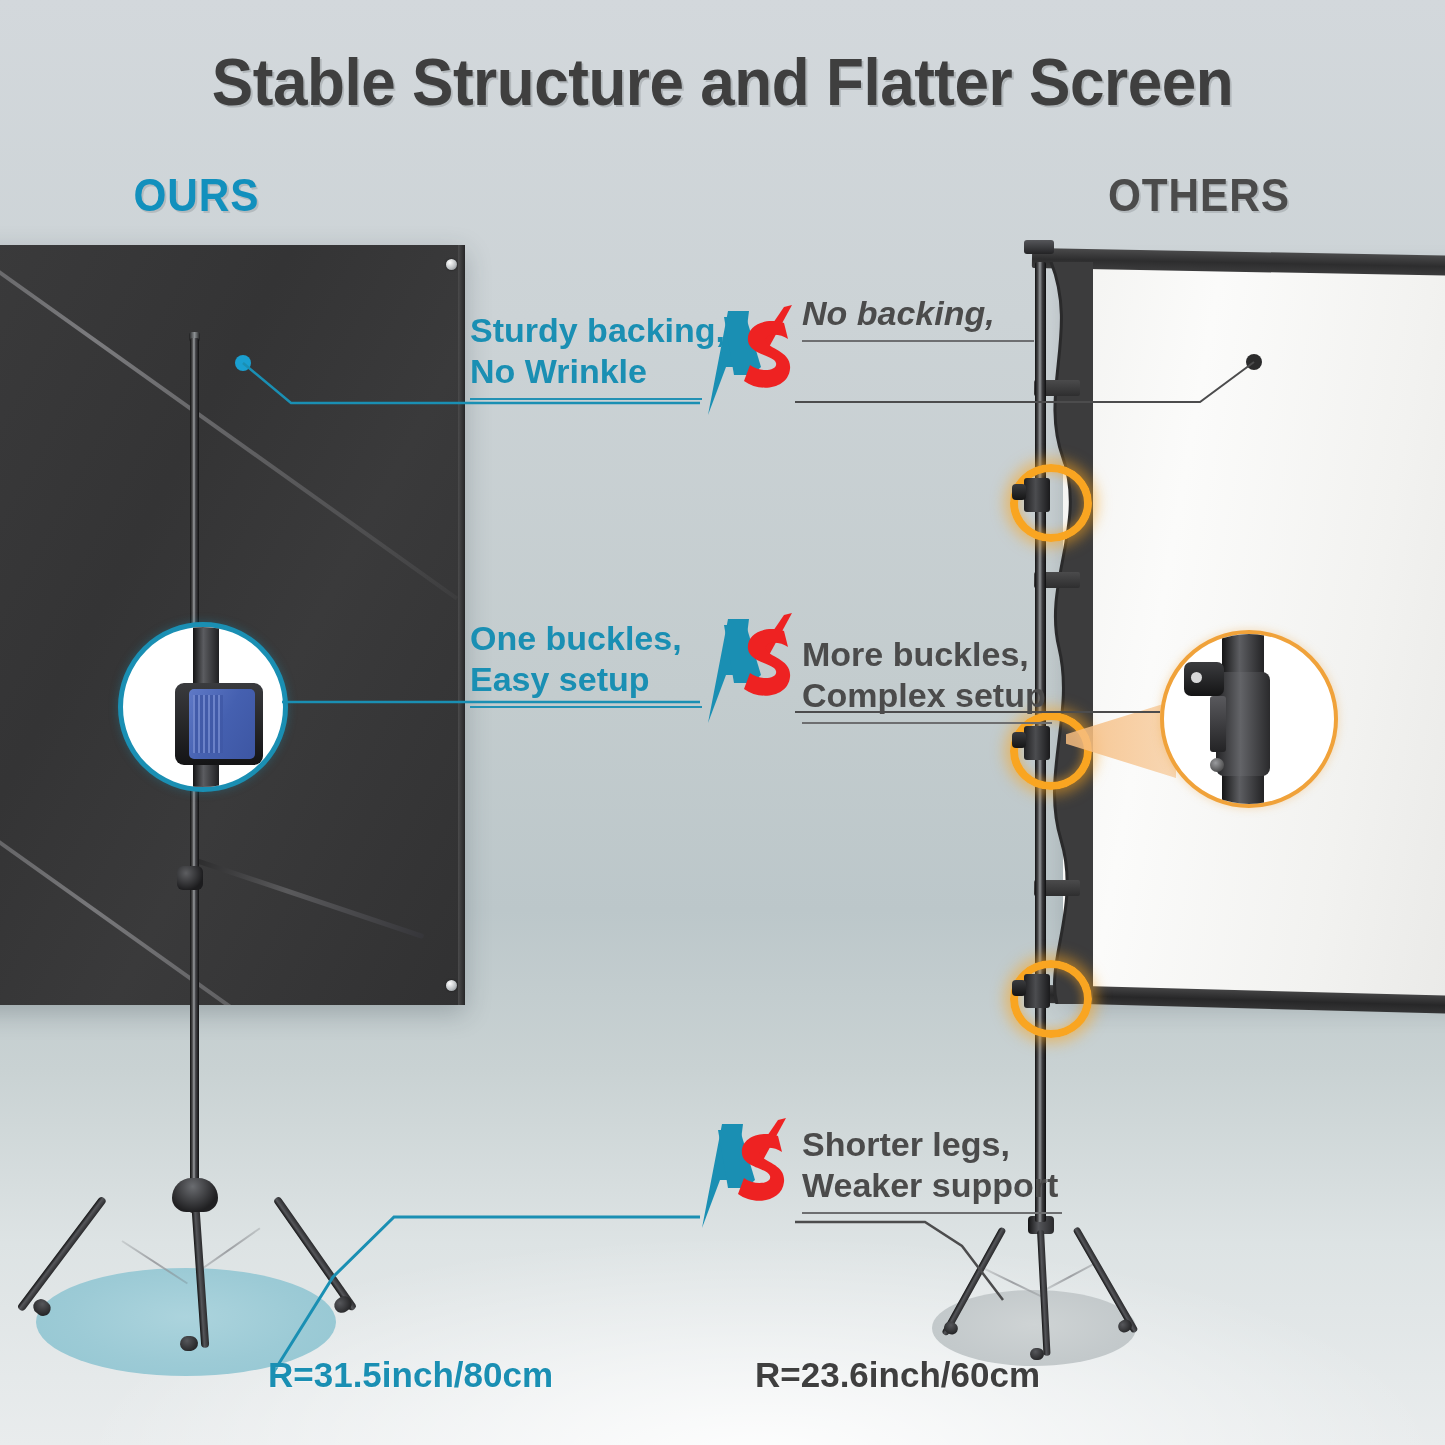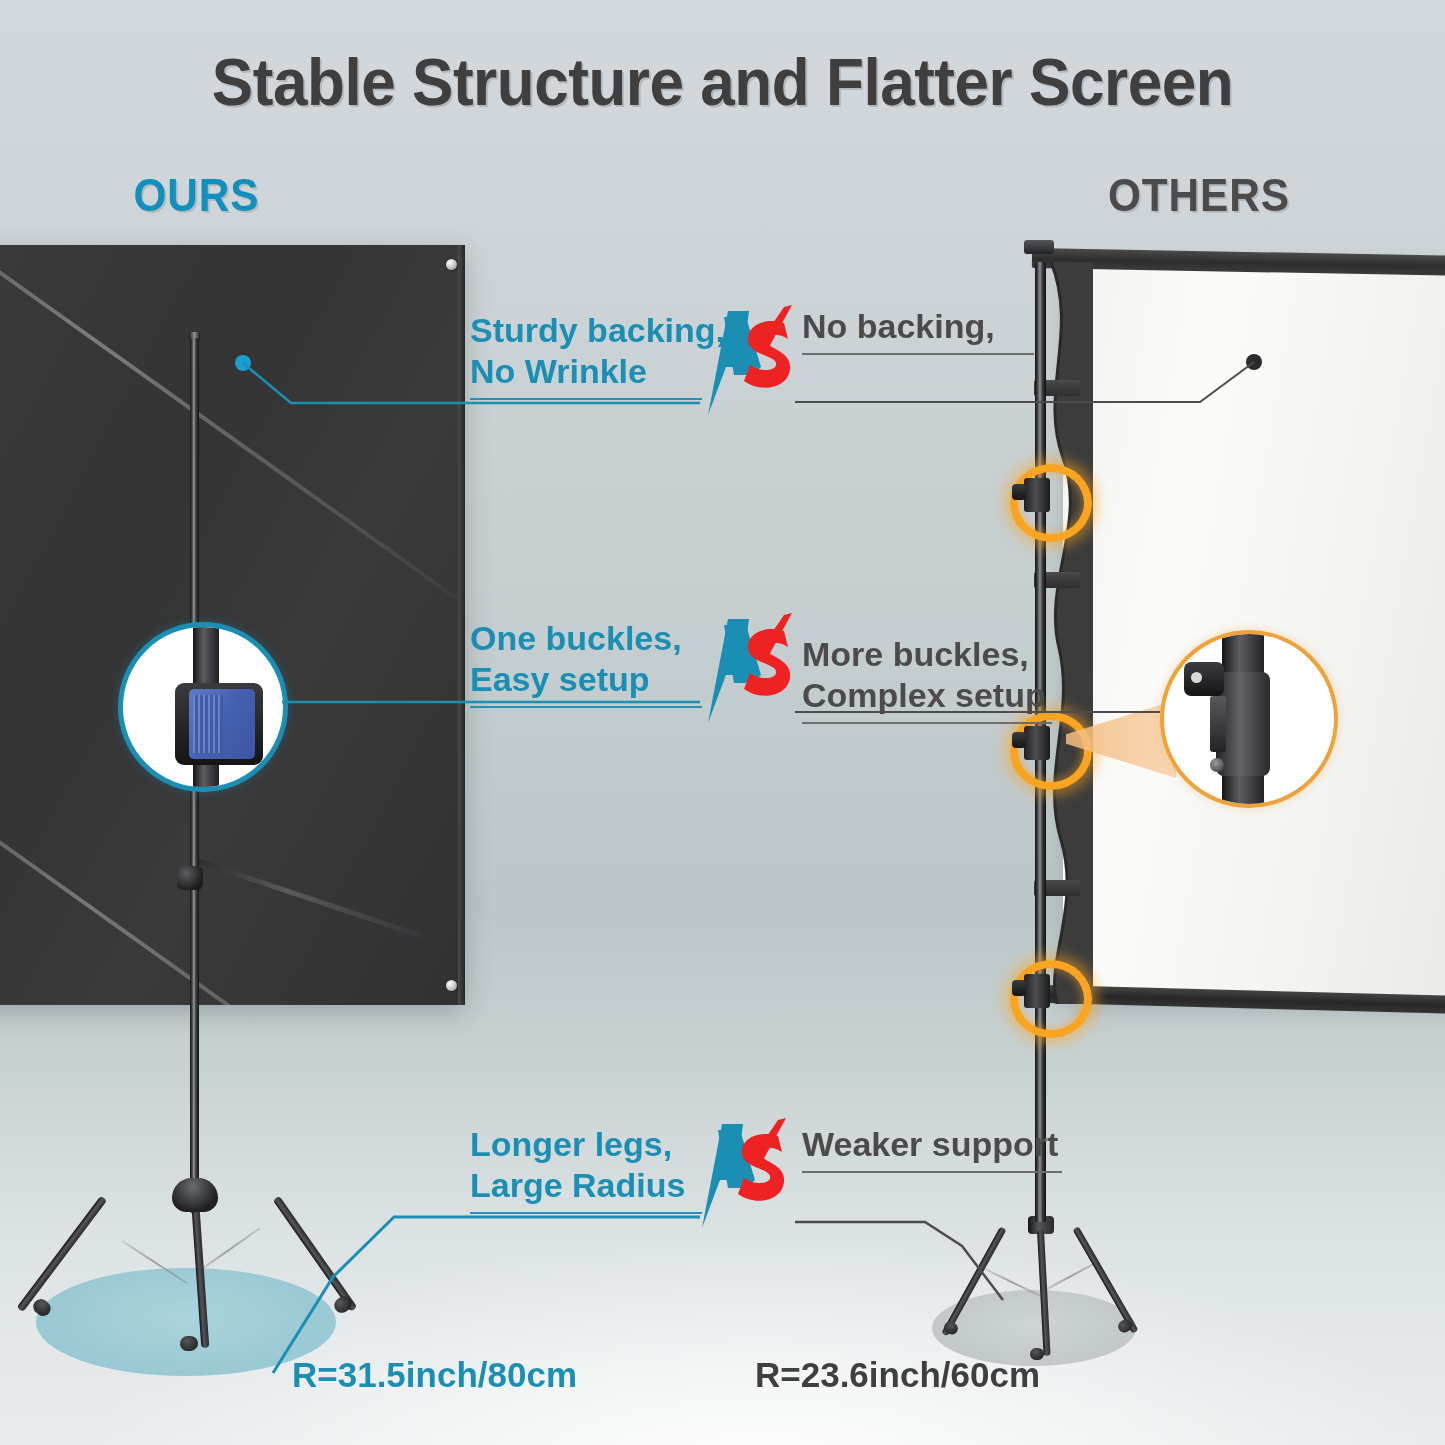--- a/index.html
+++ b/index.html
@@ -302,21 +302,21 @@
     <polyline points="273,1373 333,1277 394,1217 700,1217" fill="none" stroke="#1a8fb3" stroke-width="3"></polyline>
 
     <polyline points="1003,1300 962,1246 925,1222 795,1222" fill="none" stroke="#4c4c4d" stroke-width="2.5"></polyline>
   </svg>
 
   <div class="callout c-left" style="left:470px;top:310px;width:232px;">
     <div class="c-text teal">Sturdy backing,</div>
     <div class="c-text teal">No Wrinkle</div>
     <div class="c-rule teal"></div>
   </div>
-  <div class="callout" style="left:802px;top:306px;width:232px;">
+  <div class="callout" style="left:802px;top:293px;width:232px;font-style:italic;">
     <div class="c-text gray">No backing,</div>
     <div class="c-rule gray"></div>
   </div>
   <svg class="vs" style="left:706px;top:305px;" viewBox="0 0 96 120">
     <polygon points="43,6 22,6 2,110 20,62 36,62" fill="#1a8fb3"></polygon>
     <polygon points="18,12 40,12 55,62 46,70 28,70" fill="#1a8fb3"></polygon>
     <polygon points="86,0 62,44 52,40 78,2" fill="#ee2222"></polygon>
     <path d="M78,18 C60,12 40,20 42,36 C44,50 68,50 70,58 C72,66 54,68 44,60 L38,76 C54,88 82,84 84,64 C86,46 62,44 60,36 C58,28 74,28 82,34 Z" fill="#ee2222"></path>
   </svg>
 
@@ -330,32 +330,28 @@
     <div class="c-text gray">Complex setup</div>
     <div class="c-rule gray"></div>
   </div>
   <svg class="vs" style="left:706px;top:613px;" viewBox="0 0 96 120">
     <polygon points="43,6 22,6 2,110 20,62 36,62" fill="#1a8fb3"></polygon>
     <polygon points="18,12 40,12 55,62 46,70 28,70" fill="#1a8fb3"></polygon>
     <polygon points="86,0 62,44 52,40 78,2" fill="#ee2222"></polygon>
     <path d="M78,18 C60,12 40,20 42,36 C44,50 68,50 70,58 C72,66 54,68 44,60 L38,76 C54,88 82,84 84,64 C86,46 62,44 60,36 C58,28 74,28 82,34 Z" fill="#ee2222"></path>
   </svg>
 
-  <div class="callout c-left" style="left:470px;top:1124px;width:232px;">
-    <div class="c-text teal">Longer legs,</div>
-    <div class="c-text teal">Large Radius</div>
-    <div class="c-rule teal"></div>
-  </div>
   <div class="callout" style="left:802px;top:1124px;width:260px;">
+    <div class="c-text gray">Shorter legs,</div>
     <div class="c-text gray">Weaker support</div>
     <div class="c-rule gray"></div>
   </div>
   <svg class="vs" style="left:700px;top:1118px;" viewBox="0 0 96 120">
     <polygon points="43,6 22,6 2,110 20,62 36,62" fill="#1a8fb3"></polygon>
     <polygon points="18,12 40,12 55,62 46,70 28,70" fill="#1a8fb3"></polygon>
     <polygon points="86,0 62,44 52,40 78,2" fill="#ee2222"></polygon>
     <path d="M78,18 C60,12 40,20 42,36 C44,50 68,50 70,58 C72,66 54,68 44,60 L38,76 C54,88 82,84 84,64 C86,46 62,44 60,36 C58,28 74,28 82,34 Z" fill="#ee2222"></path>
   </svg>
 
-  <div class="radius-label teal" style="left:268px;top:1355px;margin-left:24px;">R=31.5inch/80cm</div>
+  <div class="radius-label teal" style="left:268px;top:1355px;">R=31.5inch/80cm</div>
   <div class="radius-label gray" style="left:755px;top:1355px;">R=23.6inch/60cm</div>
 
 </div>
 
 </body></html>

